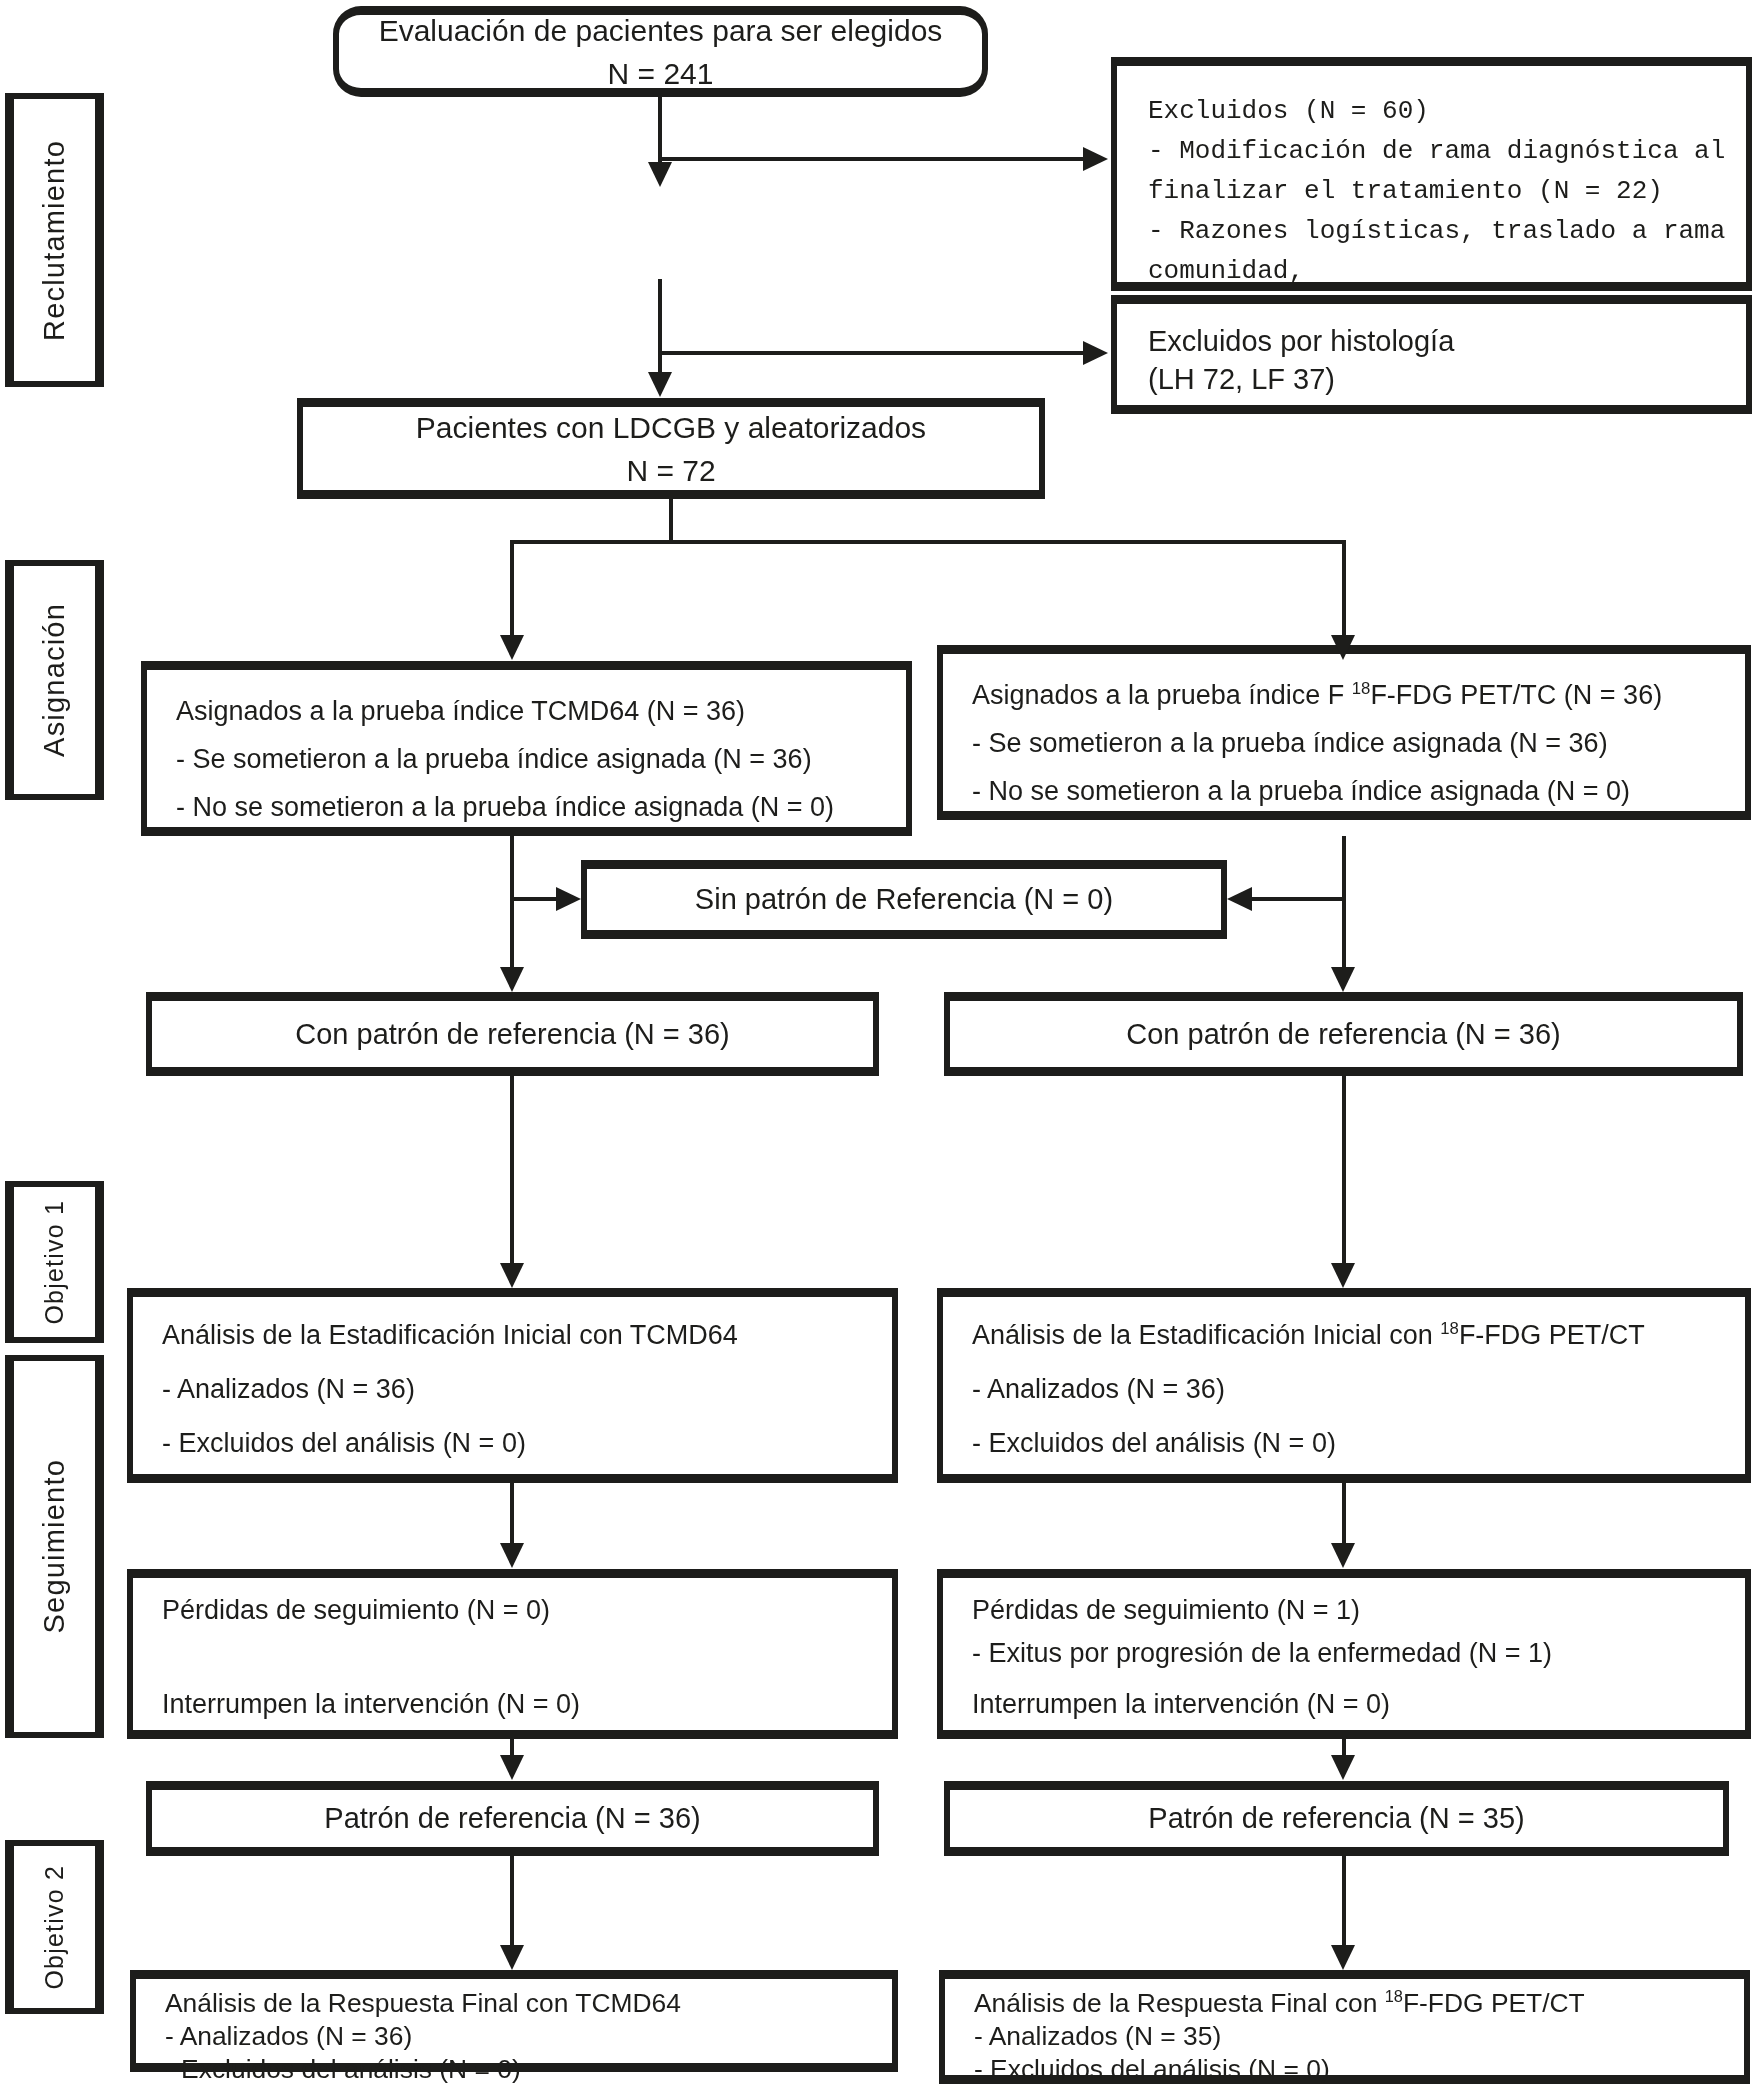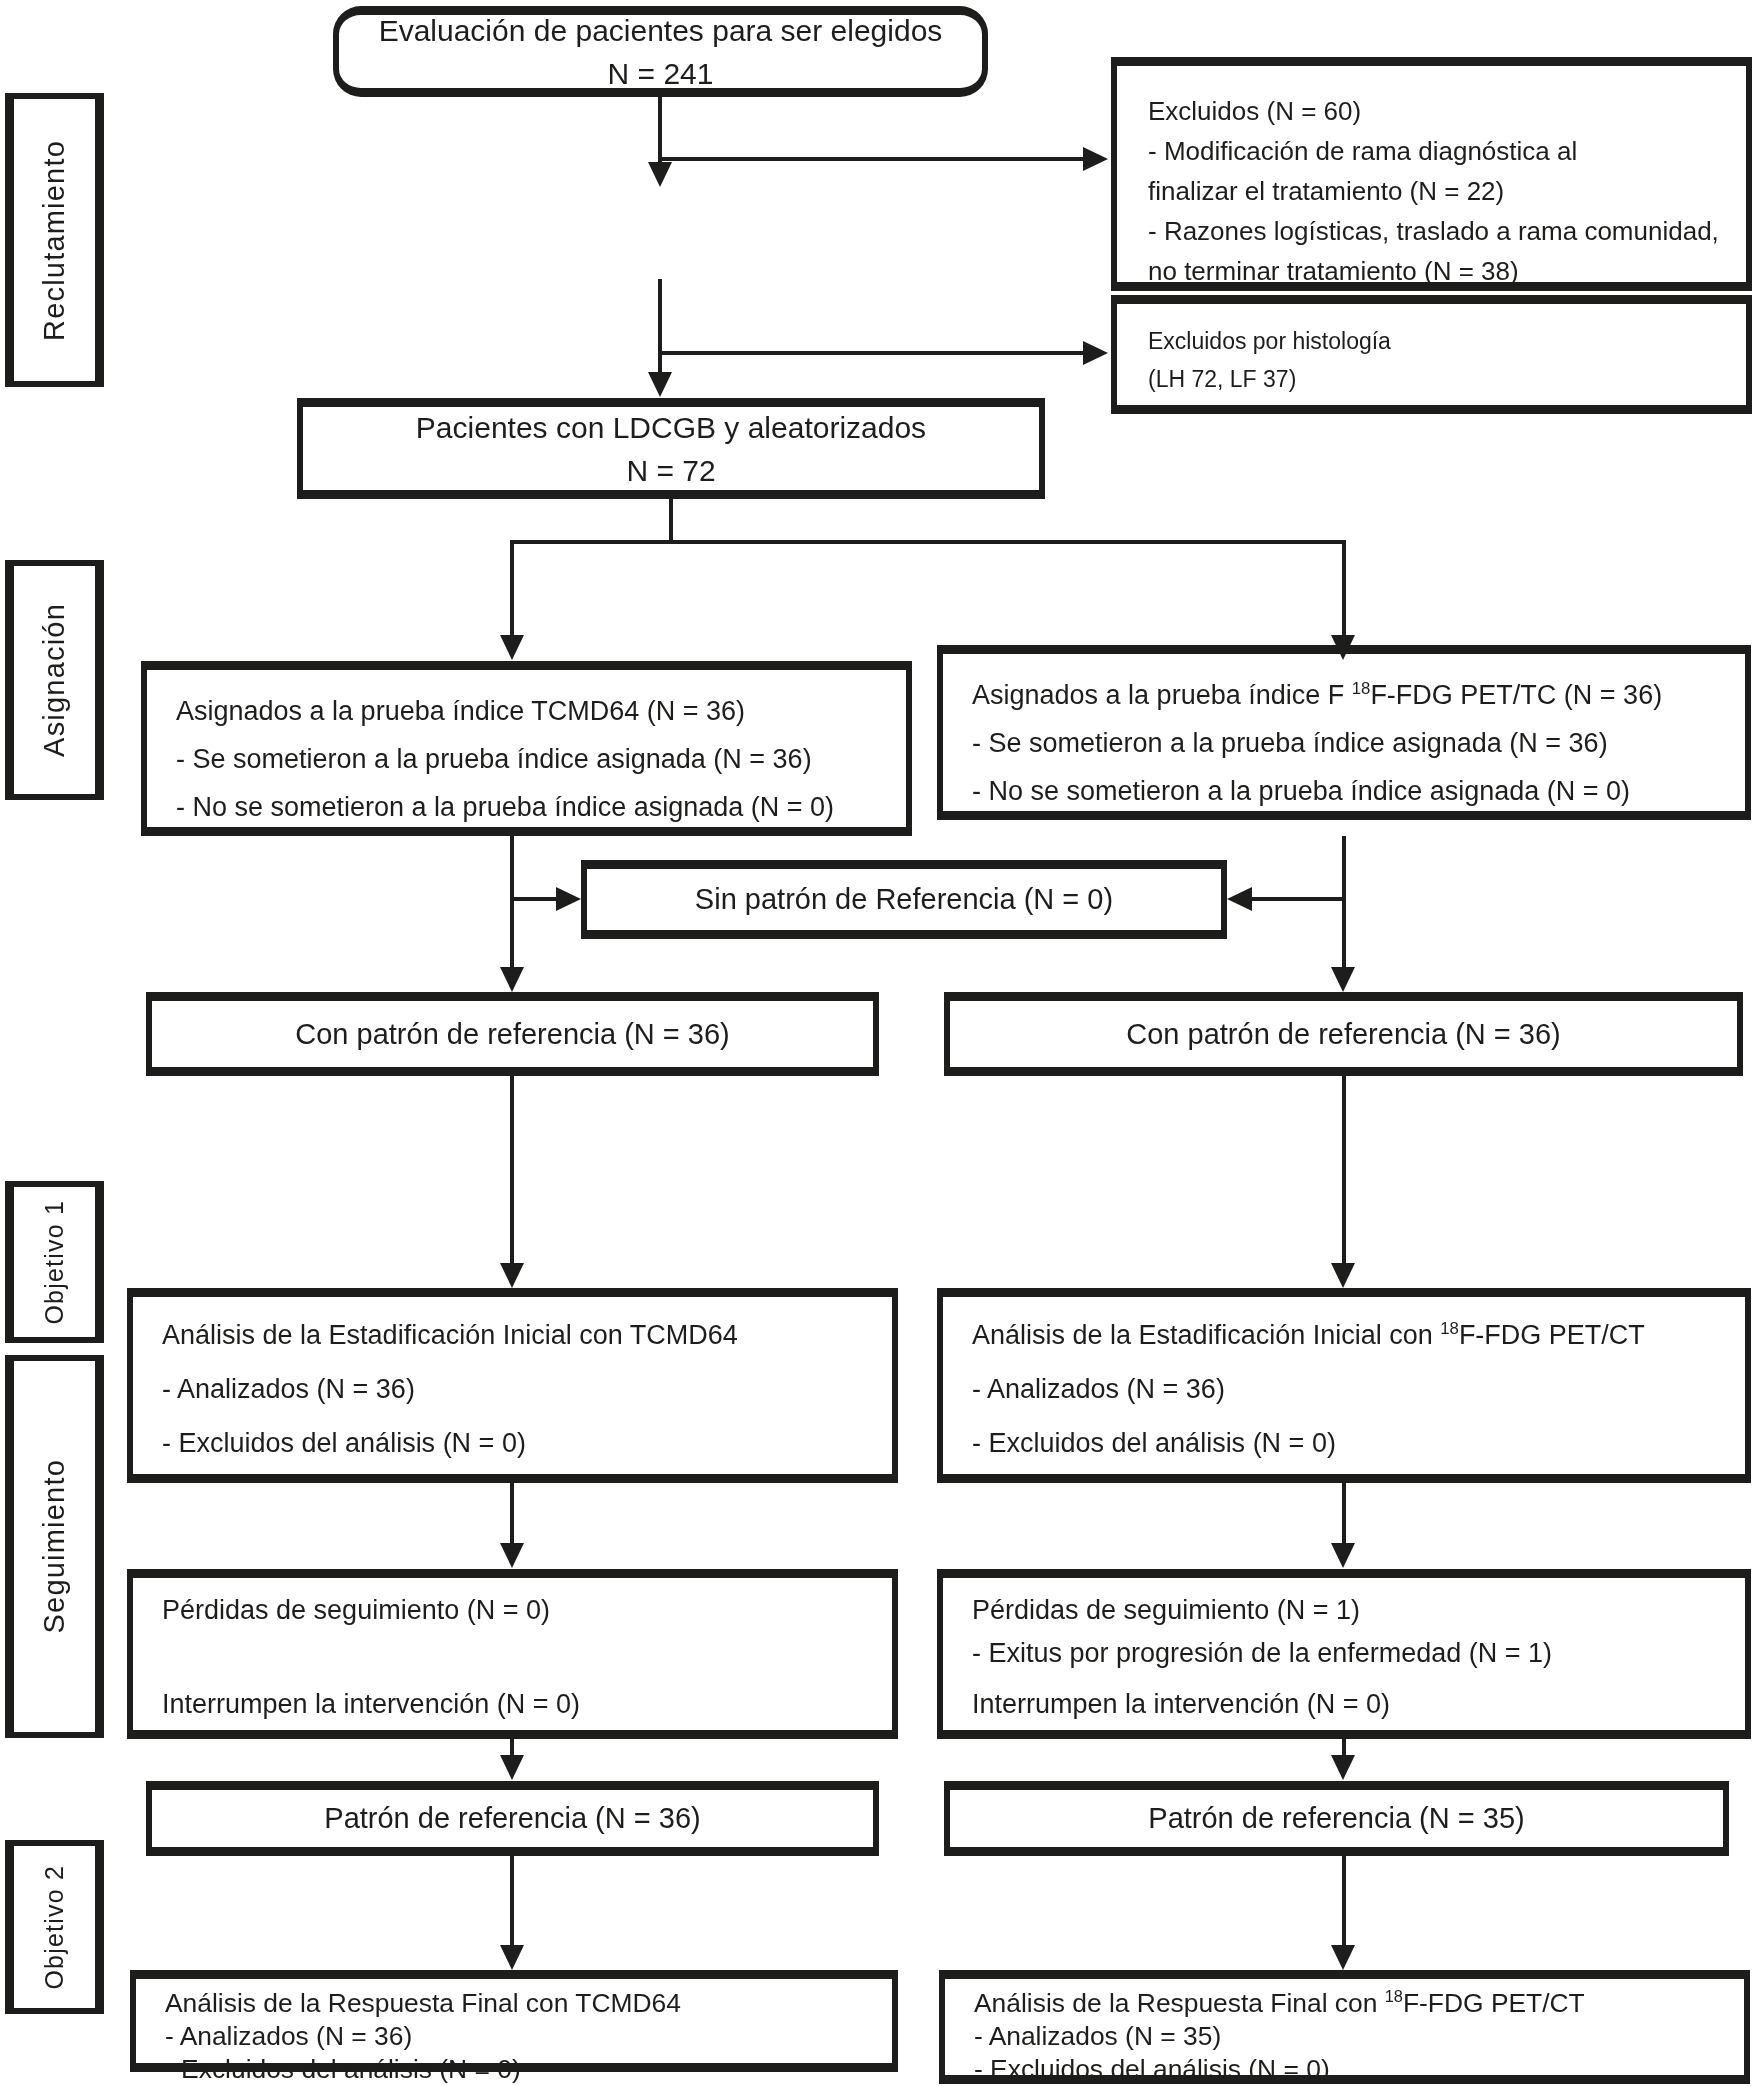--- a/index.html
+++ b/index.html
@@ -58,30 +58,30 @@
   </div>
   <div class="side-label" style="left:4.8px;top:1840px;width:99px;height:174px;">
     <span style="font-size:25px;">Objetivo 2</span>
   </div>
 
   <div class="box center-txt t50" style="left:333px;top:6px;width:655px;height:91px;border-radius:28px;">
     <div>Evaluación de pacientes para ser elegidos</div>
     <div>N = 241</div>
   </div>
 
-  <div class="box" style="left:1111px;top:57px;width:641px;height:234px;padding:25px 4.8px 0 31px;font-size:26px;">
+  <div class="box" style="left:1111px;top:57px;width:641px;height:234px;padding:25px 4.8px 0 31px;font-size:26px;font-family:Liberation Mono, monospace;">
     <div style="line-height:40px;">Excluidos (N = 60)</div>
     <div style="line-height:40px;">- Modificación de rama diagnóstica al</div>
     <div style="line-height:40px;">finalizar el tratamiento (N = 22)</div>
     <div style="line-height:40px;">- Razones logísticas, traslado a rama comunidad,</div>
     <div style="line-height:40px;">no terminar tratamiento (N = 38)</div>
   </div>
 
 
-  <div class="box" style="left:1111px;top:295px;width:641px;height:119px;padding:18px 4.8px 0 31px;font-size:23px;">
+  <div class="box" style="left:1111px;top:295px;width:641px;height:119px;padding:18px 4.8px 0 31px;font-size:29px;">
     <div style="line-height:38px;">Excluidos por histología</div>
     <div style="line-height:38px;">(LH 72, LF 37)</div>
   </div>
 
   <div class="box center-txt t50" style="left:297px;top:398px;width:748px;height:101px;">
     <div>Pacientes con LDCGB y aleatorizados</div>
     <div>N = 72</div>
   </div>
 
   <div class="box pad-multi body-txt" style="left:127px;top:661px;width:771px;height:175px;margin-left:14px;">

